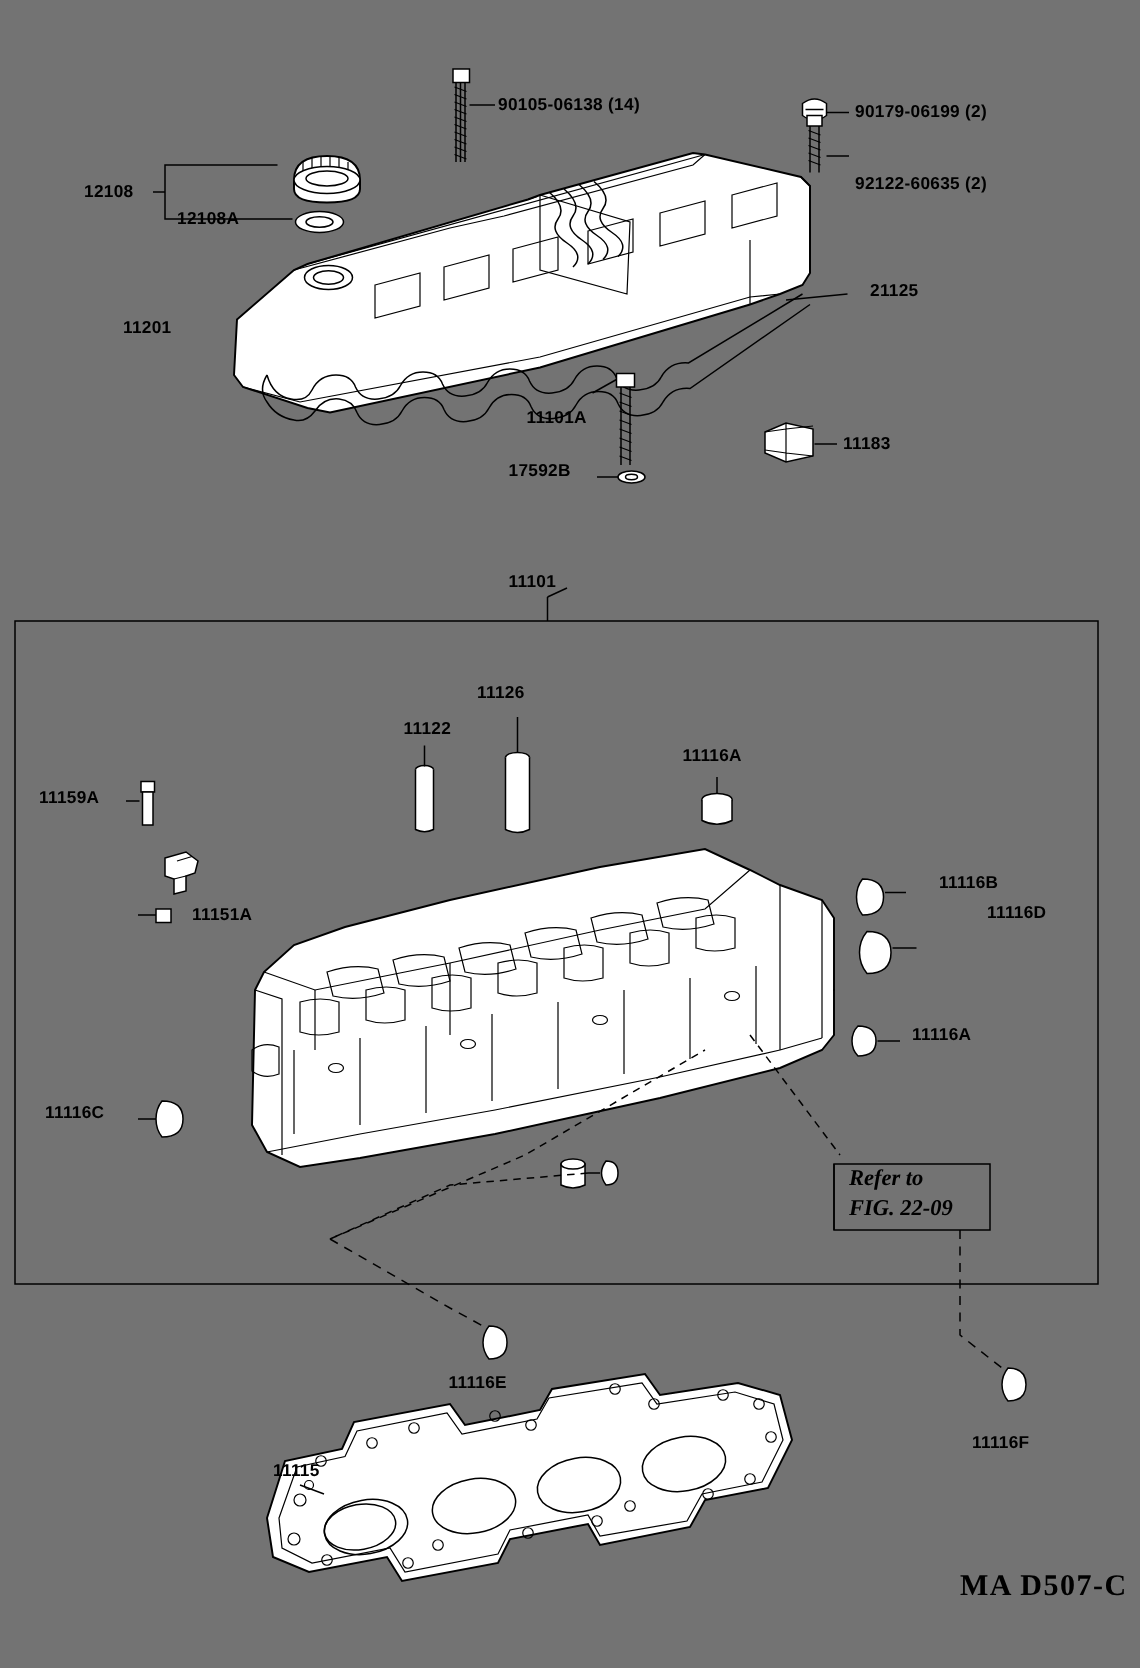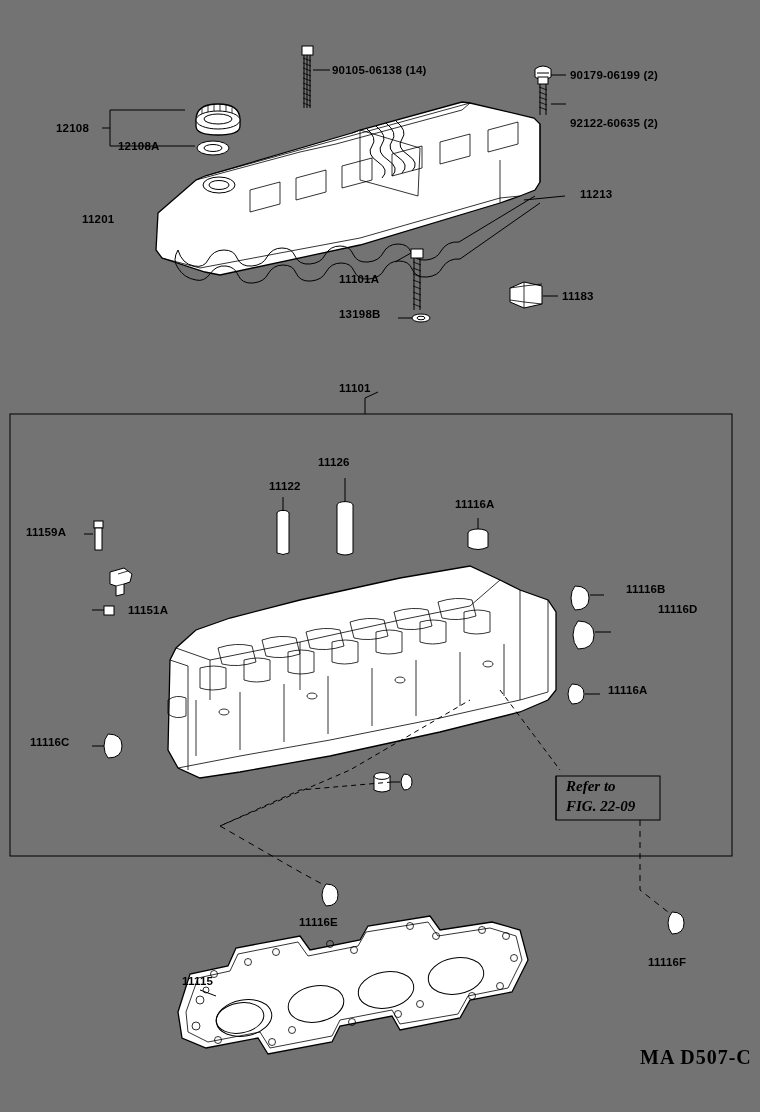--- a/index.html
+++ b/index.html
@@ -337,24 +337,24 @@
   </svg>
 
   <div class="lbl" style="left:332px; top:64px;">90105-06138 (14)</div>
   <div class="lbl" style="left:570px; top:69px;">90179-06199 (2)</div>
   <div class="lbl" style="left:570px; top:98px;margin-top:19px;">92122-60635 (2)</div>
 
   <div class="lbl" style="left:56px; top:122px;">12108</div>
   <div class="lbl" style="left:118px; top:140px;">12108A</div>
 
   <div class="lbl" style="left:82px; top:213px;">11201</div>
-  <div class="lbl" style="left:580px; top:188px;">11213</div>
-
-  <div class="lbl" style="left:339px; top:273px;">11101A</div>
-  <div class="lbl" style="left:339px; top:308px;">13198B</div>
+  <div class="lbl" style="left:580px; top:188px;">21125</div>
+
+  <div class="lbl" style="left:351px; top:273px;">11101A</div>
+  <div class="lbl" style="left:339px; top:308px;">17592B</div>
   <div class="lbl" style="left:562px; top:290px;">11183</div>
 
   <div class="lbl" style="left:339px; top:382px;">11101</div>
 
   <div class="lbl" style="left:269px; top:480px;">11122</div>
   <div class="lbl" style="left:318px; top:456px;">11126</div>
   <div class="lbl" style="left:455px; top:498px;">11116A</div>
 
   <div class="lbl" style="left:26px; top:526px;">11159A</div>
   <div class="lbl" style="left:128px; top:604px;">11151A</div>

